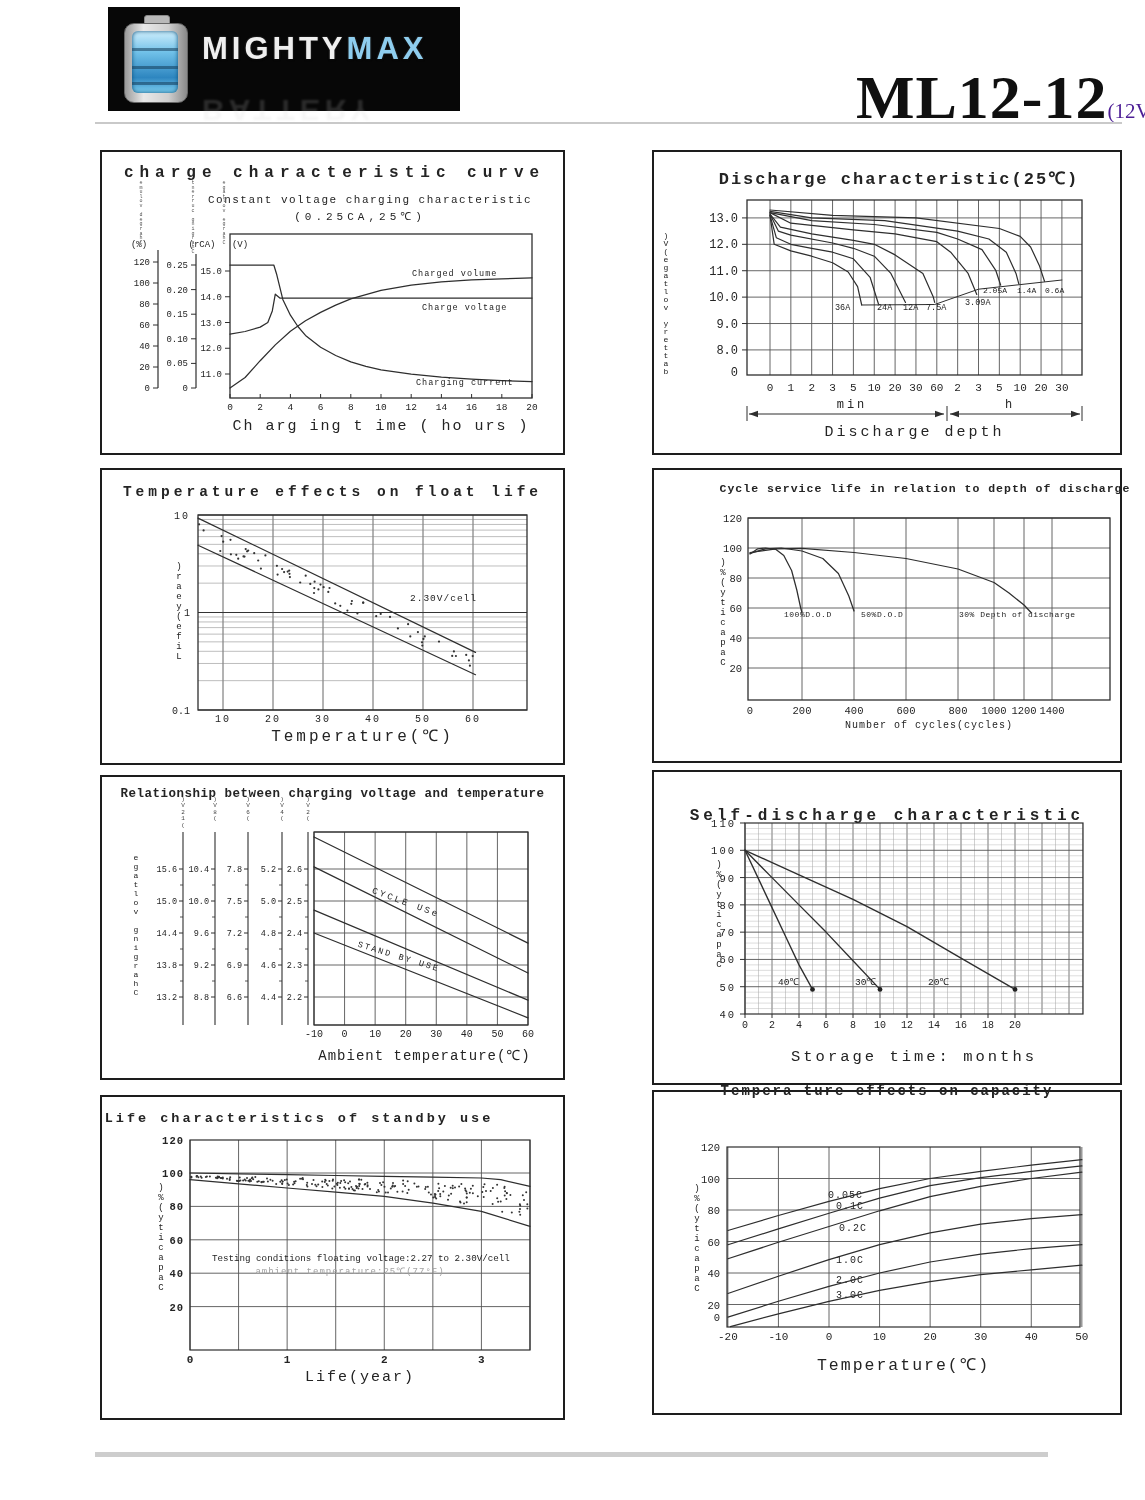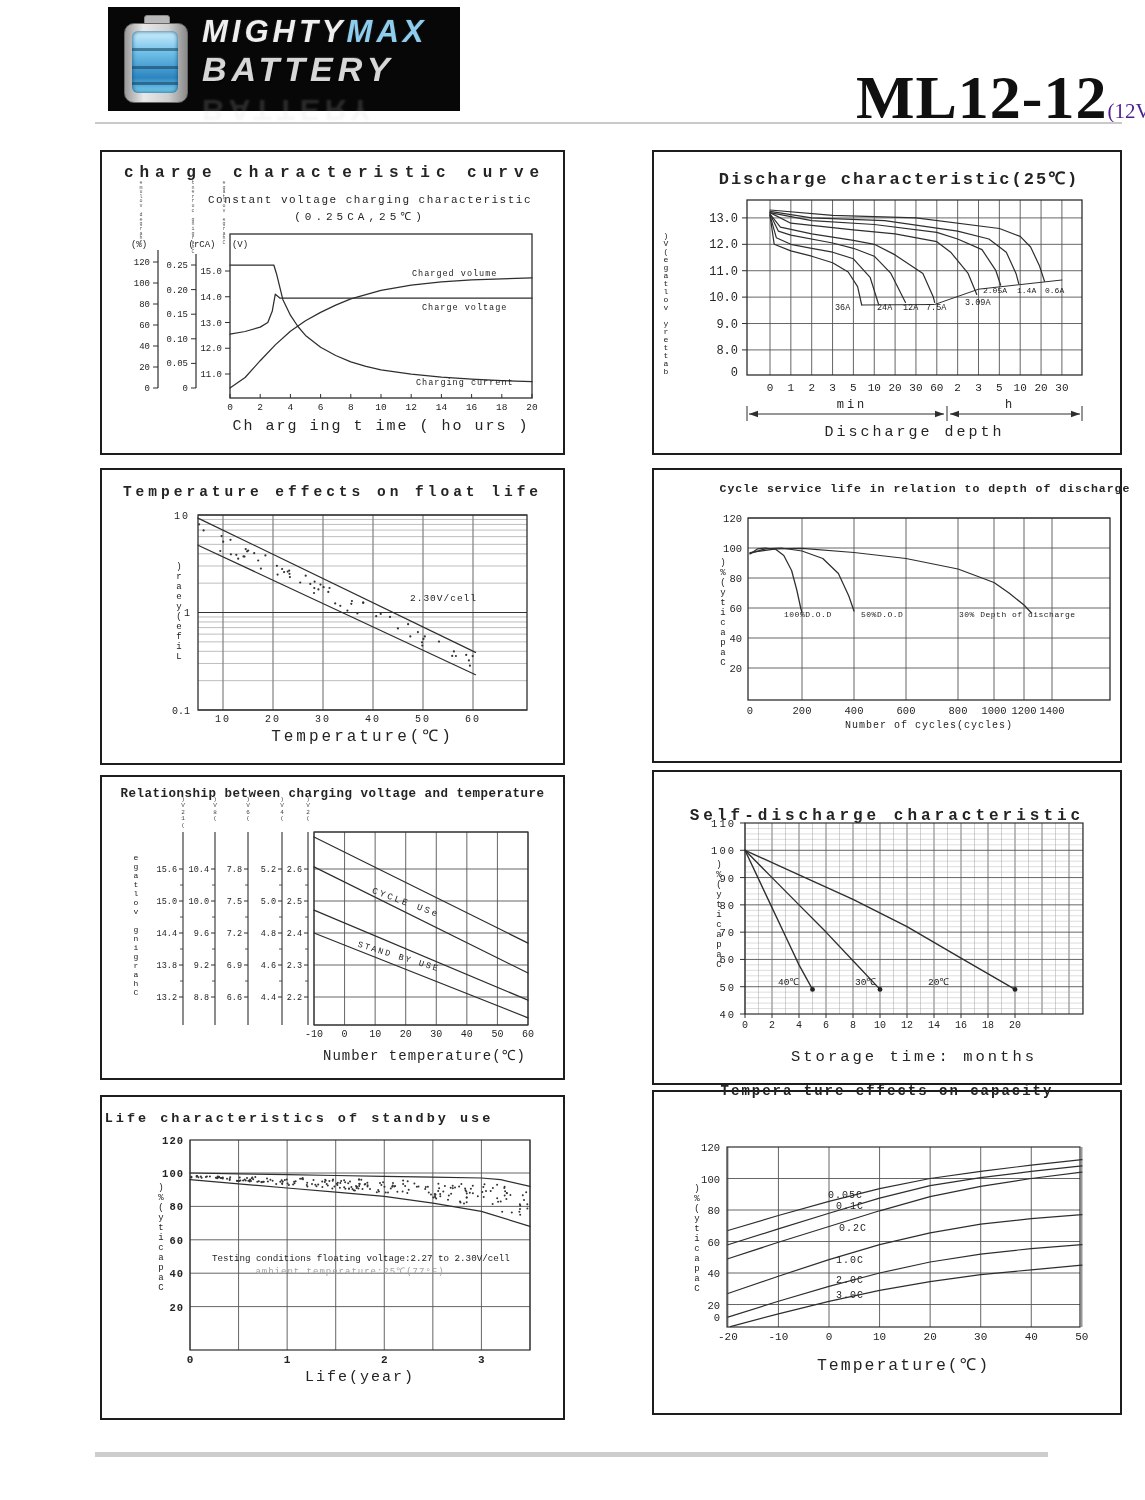--- a/index.html
+++ b/index.html
@@ -6,21 +6,21 @@
   #page{position:relative;width:1145px;height:1500px;background:#ffffff;overflow:hidden;
         font-family:"Liberation Mono","DejaVu Sans Mono",monospace;color:#222;}
   
   #logo{position:absolute;left:108px;top:7px;width:352px;height:104px;background:#070707;}
   .batt{position:absolute;left:16px;top:8px;width:64px;height:88px;}
   .batt-cap{position:absolute;left:20px;top:0;width:24px;height:10px;background:#b9b9b9;border-radius:3px 3px 0 0;border:1px solid #888;}
   .batt-body{position:absolute;left:0;top:8px;width:62px;height:78px;background:linear-gradient(90deg,#9a9a9a,#e8e8e8 30%,#cfcfcf 70%,#8a8a8a);border-radius:10px;border:1px solid #666;}
   .batt-glass{position:absolute;left:7px;top:7px;width:46px;height:62px;border-radius:6px;background:linear-gradient(180deg,#cfeefc 0%,#6fc0e8 35%,#2e86c0 75%,#7fd0f0 100%);box-shadow:inset 0 0 4px #0b4f7a;}
   .seg{position:absolute;left:7px;width:46px;height:3px;background:rgba(20,60,90,.55);}
   .seg.s1{top:24px}.seg.s2{top:42px}.seg.s3{top:58px}
-  #logo-text{position:absolute;left:94px;top:7px;font-family:"Liberation Sans",sans-serif;font-weight:bold;font-style:italic;}
+  #logo-text{position:absolute;left:94px;top:24px;font-family:"Liberation Sans",sans-serif;font-weight:bold;}
   .l1{font-size:31px;letter-spacing:4px;color:#efefef;text-shadow:0 1px 2px #000,0 0 2px #555;}
   .l1 .max{color:#8ecdee;}
   .l2{font-size:34px;letter-spacing:5px;color:#d7d7d7;text-shadow:0 1px 2px #000,0 -1px 1px #fff3;}
   #logo-reflect{position:absolute;left:94px;top:86px;transform:scaleY(-1);opacity:.18;filter:blur(1px);font-family:"Liberation Sans",sans-serif;font-weight:bold;}
   #logo-reflect .r2{font-size:30px;letter-spacing:5px;color:#cfcfcf;}
   #model{position:absolute;left:856px;top:62px;font-family:"Liberation Serif","DejaVu Serif",serif;white-space:nowrap;}
   #model .m1{font-size:62px;font-weight:bold;color:#101010;letter-spacing:1px;}
   #model .m2{font-size:21px;color:#4c1d95;}
   #hrule{position:absolute;left:95px;top:122px;width:1027px;height:2px;background:#c9c9c9;}
   #footbar{position:absolute;left:95px;top:1452px;width:953px;height:5px;background:#cdcdcd;}
@@ -74,21 +74,20 @@
       <div class="batt-cap"></div>
       <div class="batt-body">
         <div class="batt-glass"></div>
         <div class="seg s1"></div>
         <div class="seg s2"></div>
         <div class="seg s3"></div>
       </div>
     </div>
     <div id="logo-text">
       <div class="l1"><span>MIGHTY</span><span class="max">MAX</span></div>
-      <div class="l2">BATTERY</div>
     </div>
     <div id="logo-reflect">
       <div class="r2">BATTERY</div>
     </div>
   </div>
   <div id="model">
     <span class="m1">ML12-12</span><span class="m2">(12V12Ah)</span>
   </div>
   <div id="hrule"></div>
 
@@ -625,21 +624,21 @@
 v
  
 g
 n
 i
 g
 r
 a
 h
 C</div>
-    <div class="xl x5">Number temperature(℃)</div>
+    <div class="xl x5">Ambient temperature(℃)</div>
   </div>
 
   <div class="panel p6">
     <div class="ct t6">Self-discharge characteristic</div>
     <svg class="cv" id="svg6" width="470" height="315" viewBox="0 0 470 315">
         <line x1="93" y1="53" x2="93" y2="244" stroke="#555" stroke-width="0.8"></line>
         <line x1="106.5" y1="53" x2="106.5" y2="244" stroke="#999" stroke-width="0.45"></line>
         <line x1="120" y1="53" x2="120" y2="244" stroke="#555" stroke-width="0.8"></line>
         <line x1="133.5" y1="53" x2="133.5" y2="244" stroke="#999" stroke-width="0.45"></line>
         <line x1="147" y1="53" x2="147" y2="244" stroke="#555" stroke-width="0.8"></line>

